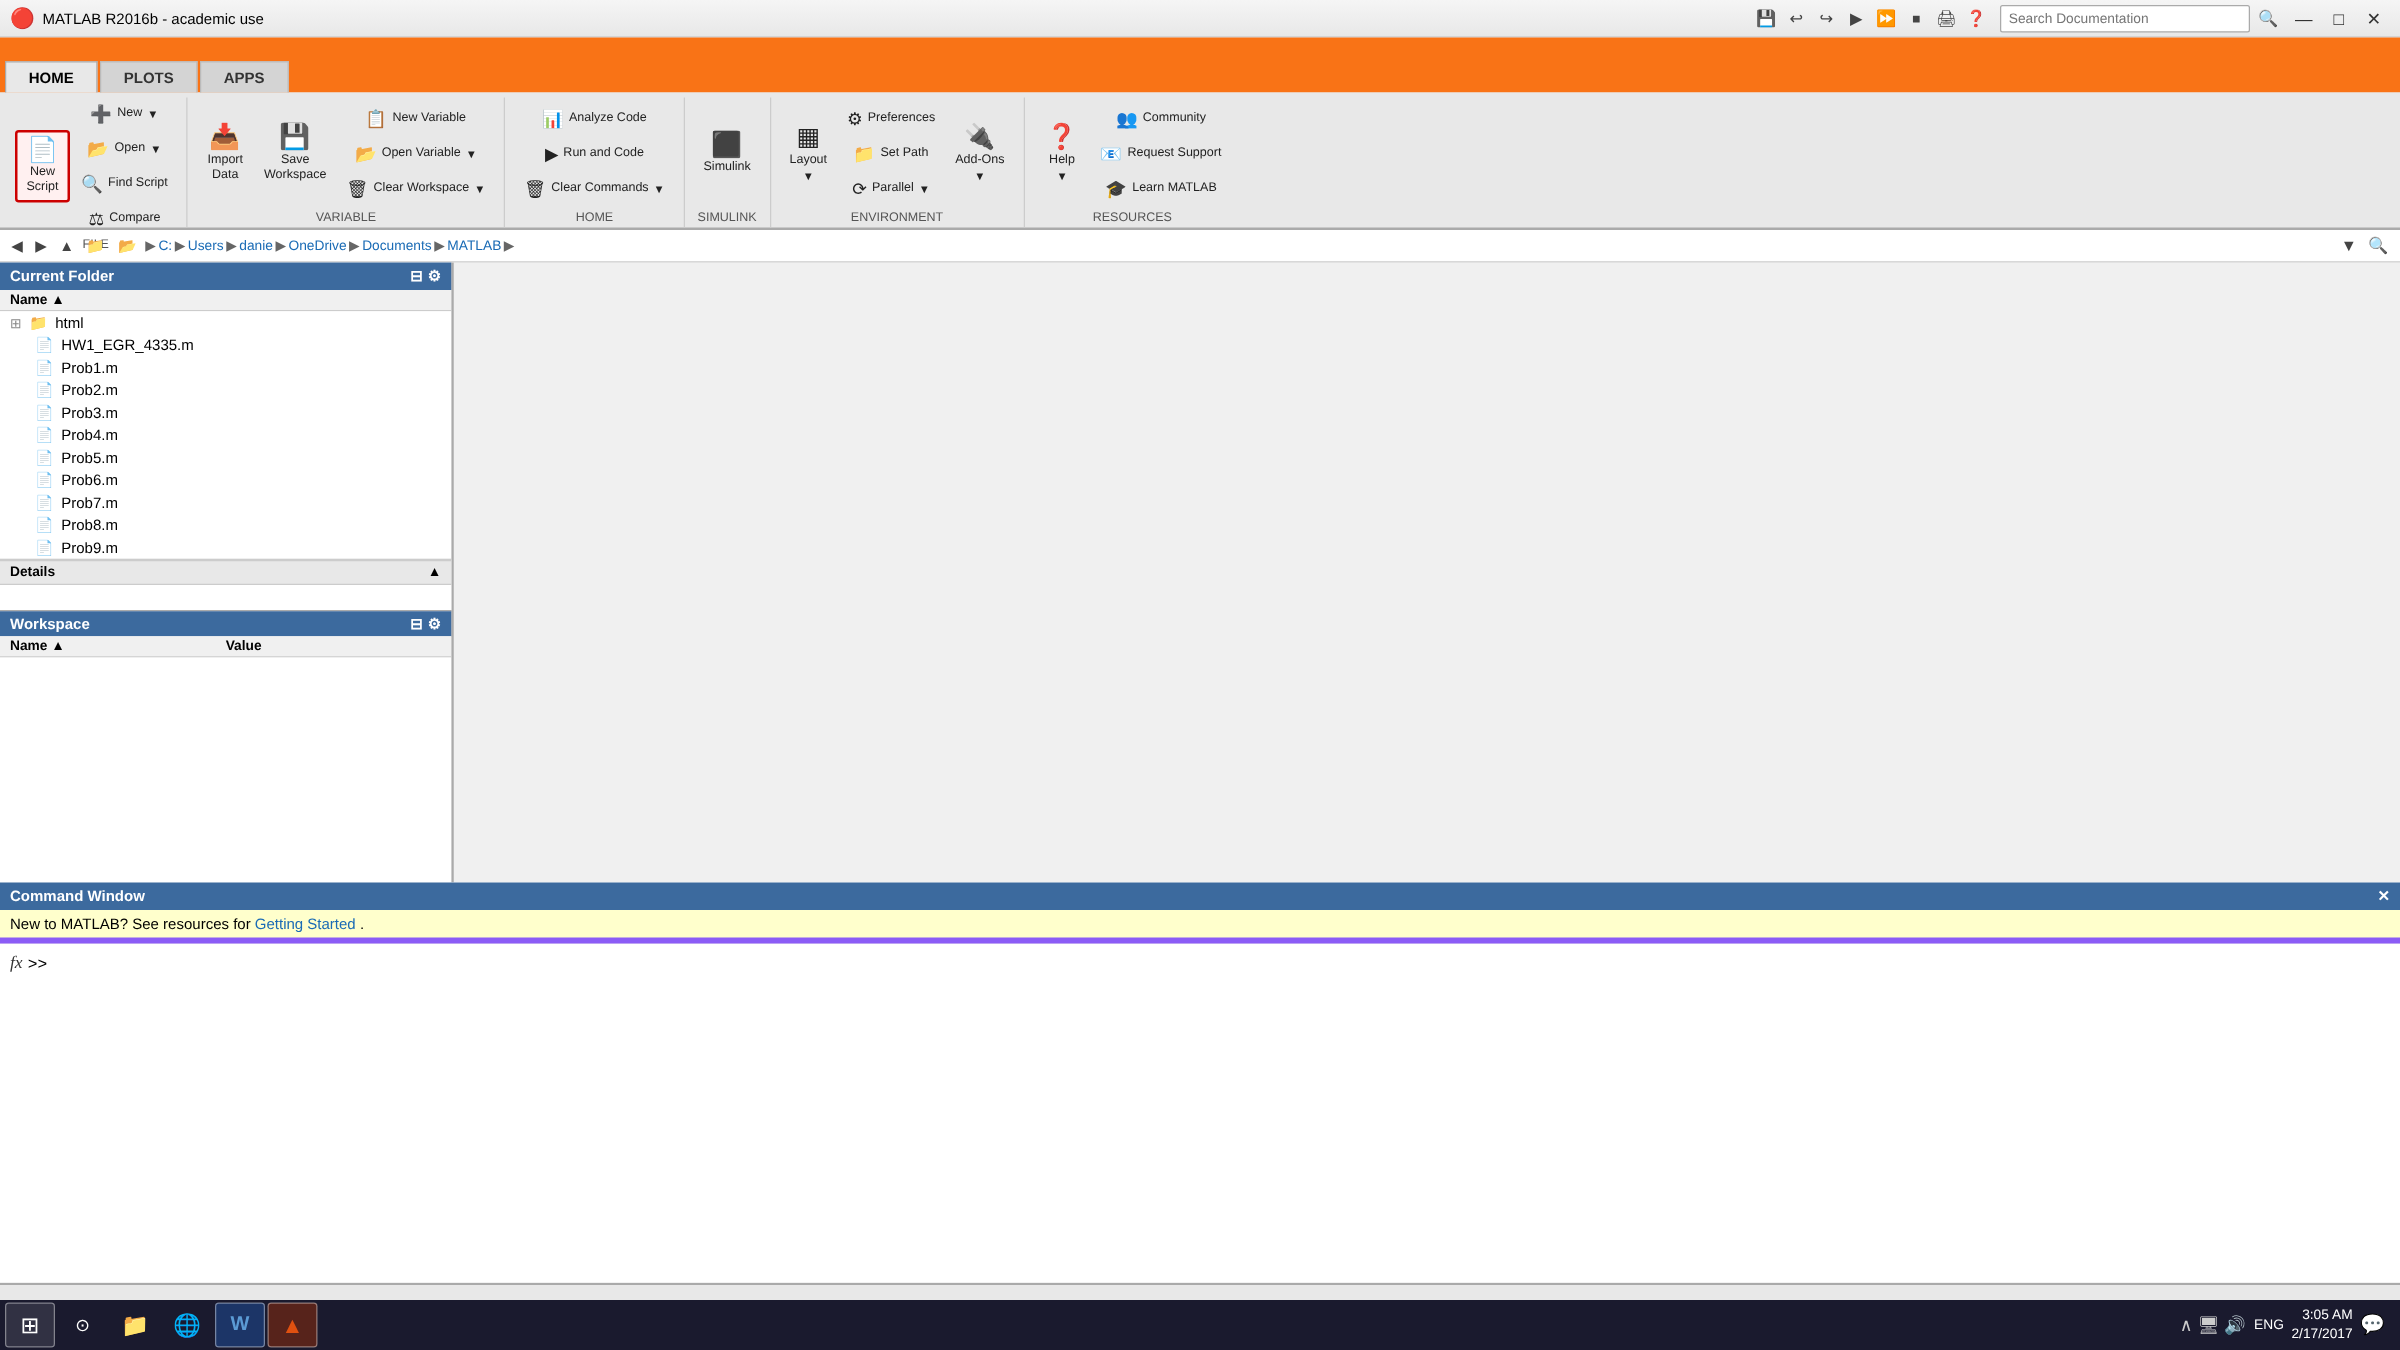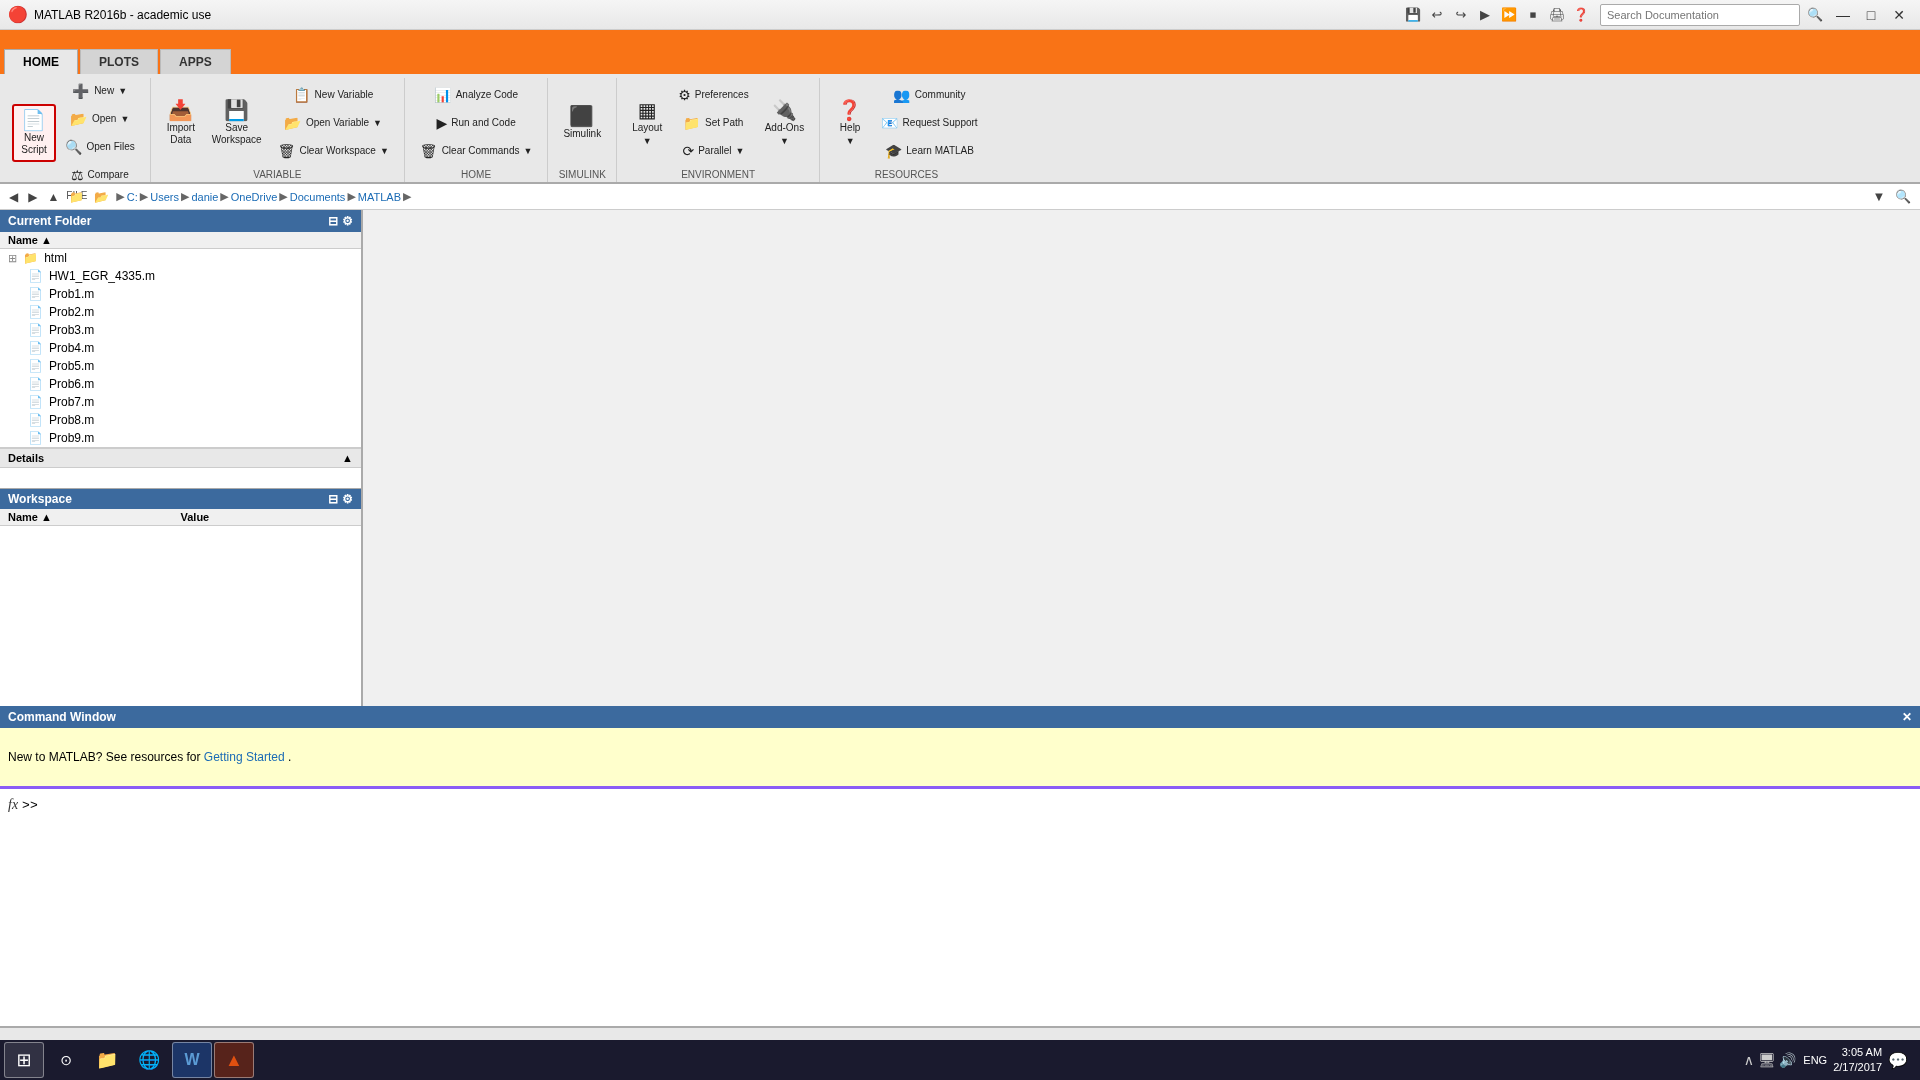--- a/index.html
+++ b/index.html
@@ -242,22 +242,22 @@
       color: white;
       padding: 4px 8px;
       font-size: 12px;
       font-weight: bold;
       display: flex;
       align-items: flex-start;
       justify-content: space-between;
     }
     #command-hint {
       background: #ffffcc;
-      border-bottom: 3px solid #8b5cf6;
-      padding: 22px 8px;
+      border-bottom: 5px solid #8b5cf6;
+      padding: 4px 8px;
       font-size: 12px;
     }
     #command-hint a { color: #1a6bb5; text-decoration: none; }
     #command-content {
       flex: 1;
       padding: 8px;
       font-family: 'Courier New', monospace;
       font-size: 13px;
       background: white;
     }
@@ -362,21 +362,21 @@
           <span class="tb-label">New</span>
           <span class="dropdown-arrow">▼</span>
         </div>
         <div class="tb-btn" style="min-height:26px;flex-direction:row;gap:4px;">
           <span class="tb-icon-sm">📂</span>
           <span class="tb-label">Open</span>
           <span class="dropdown-arrow">▼</span>
         </div>
         <div class="tb-btn" style="min-height:20px;flex-direction:row;gap:4px;">
           <span class="tb-icon-sm">🔍</span>
-          <span class="tb-label">Open Files</span>
+          <span class="tb-label">Find Script</span>
         </div>
         <div class="tb-btn" style="min-height:20px;flex-direction:row;gap:4px;">
           <span class="tb-icon-sm">⚖</span>
           <span class="tb-label">Compare</span>
         </div>
       </div>
     </div>
     <div class="toolbar-group-label">FILE</div>
   </div>
 

